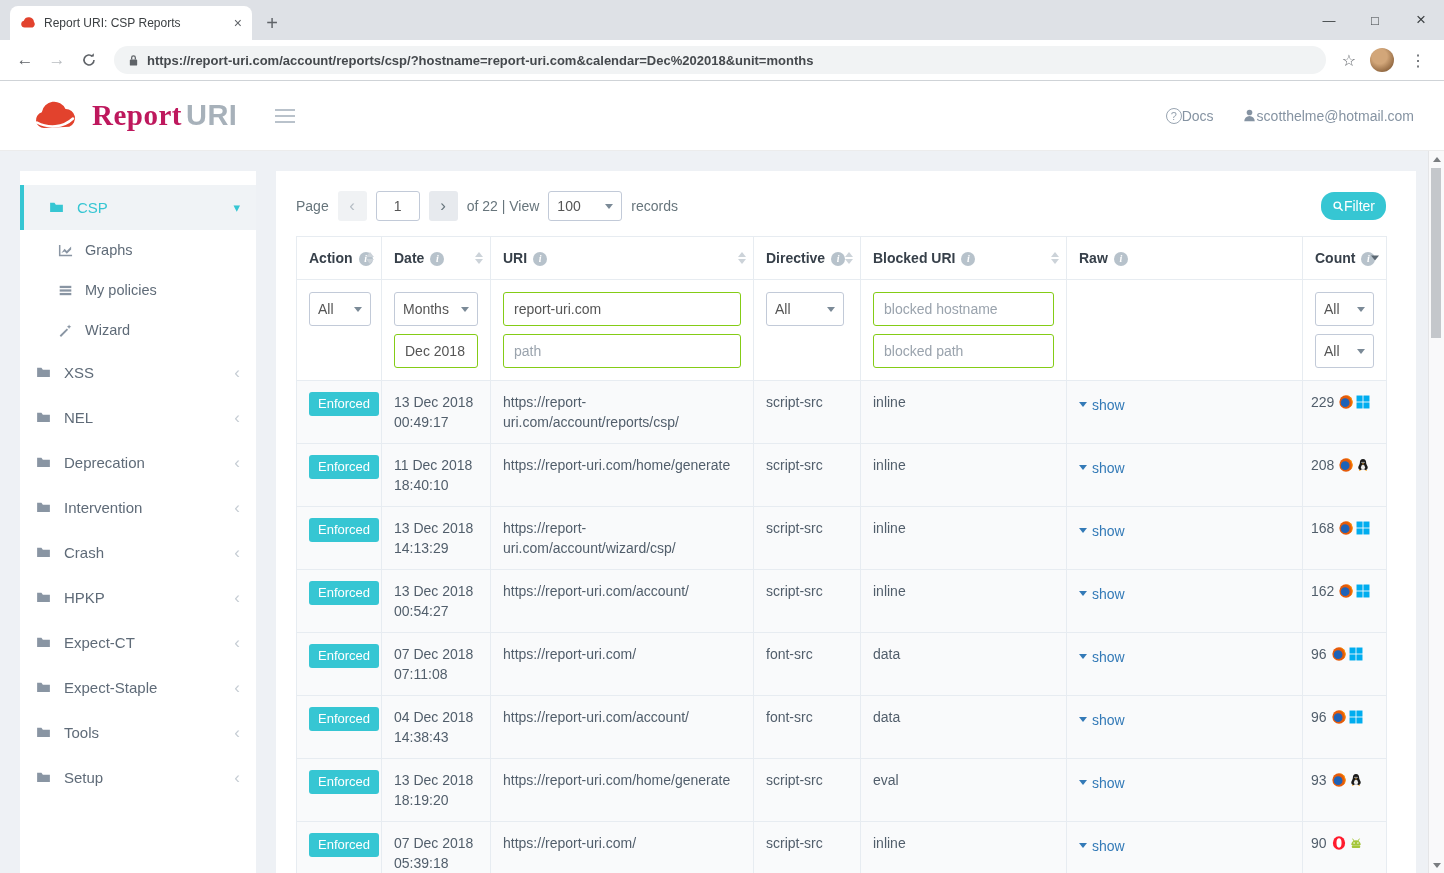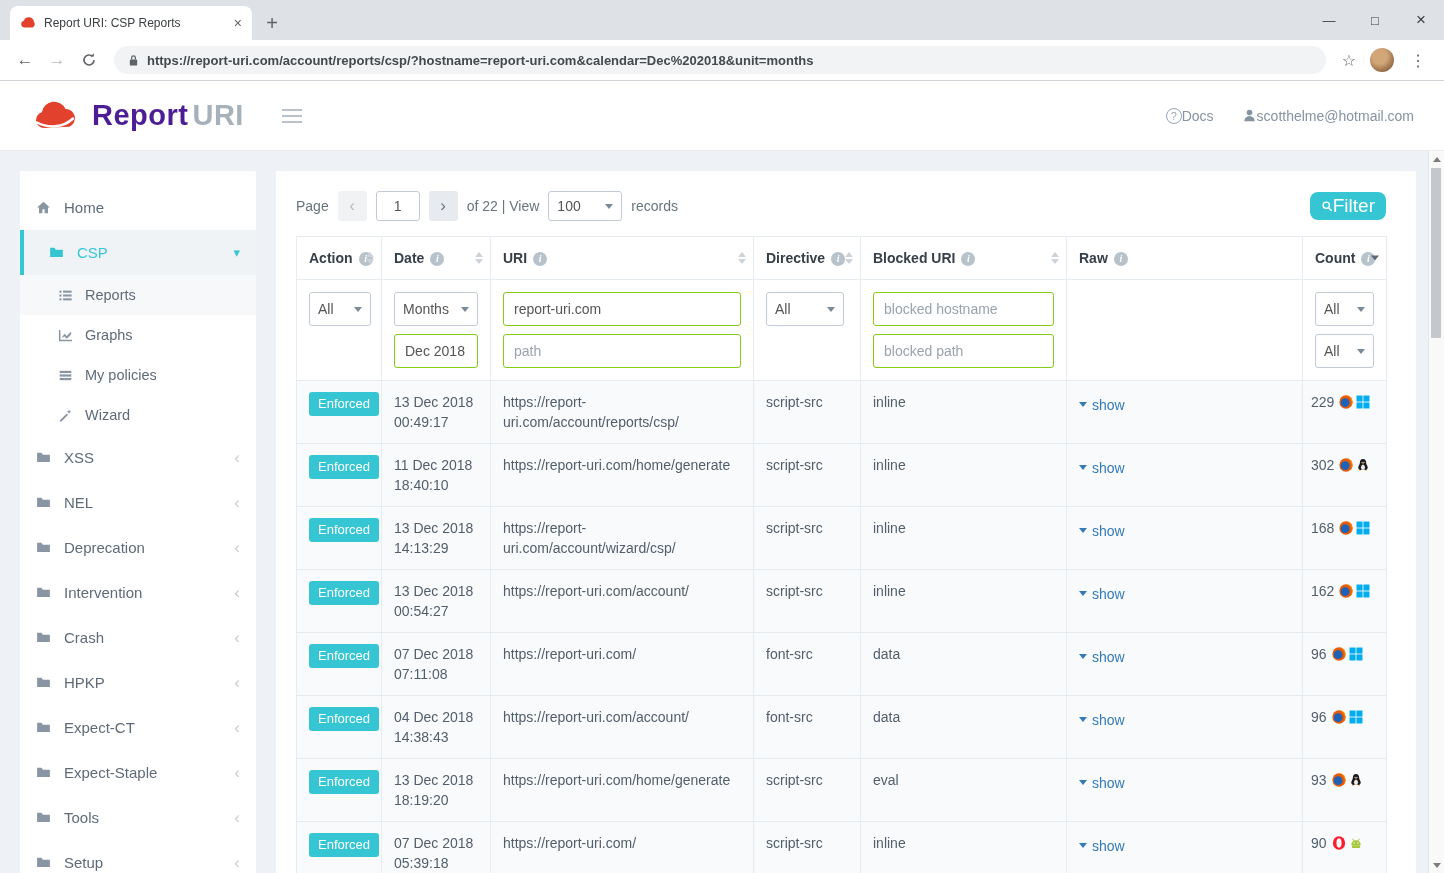--- a/index.html
+++ b/index.html
@@ -29,21 +29,21 @@
   .star-icon { font-size:16px; color:#5f6368; padding:0 6px; }
   .avatar { width:24px; height:24px; border-radius:50%; background:radial-gradient(circle at 40% 35%, #d2a679 0 35%, #9a7048 70%, #6e4e2f); margin:0 6px; }
   .menu-dots { font-size:16px; color:#5f6368; padding:0 8px; }
 
   
   .app { flex:1; display:flex; flex-direction:column; background:#eef1f5; min-height:0; }
   .app-header { height:70px; background:#fff; border-bottom:1px solid #ececec; display:flex; align-items:center; padding:0 30px; flex:none; }
   .logo { display:flex; align-items:center; gap:10px; }
   .logo-cloud svg { width:52px; height:34px; display:block; }
   .logo-word { font-size:29px; letter-spacing:0.5px; }
-  .logo-word .w1 { color:#4c1d95; font-weight:bold; }
+  .logo-word .w1 { color:#be185d; font-weight:bold;font-family:Liberation Serif, serif; }
   .logo-word .w2 { color:#a7b1ba; font-weight:bold; margin-left:4px; }
   .hamburger { margin-left:38px; display:flex; flex-direction:column; gap:4px; cursor:pointer; }
   .hamburger i { width:20px; height:2px; background:#b9c2cb; display:block; }
   .header-right { margin-left:auto; display:flex; align-items:center; gap:28px; font-size:14px; color:#8593a2; }
   .hr-item { display:flex; align-items:center; }
   .q-icon { width:16px; height:16px; border:1px solid #98a4b1; border-radius:50%; font-size:11px; display:inline-flex; align-items:center; justify-content:center; color:#98a4b1; }
   .q-icon::after { content:"?"; }
   .person-icon svg, .side-icon svg { width:15px; height:15px; display:block; }
 
   .app-body { flex:1; position:relative; min-height:0; }
@@ -64,21 +64,21 @@
   
   .main { flex:1; background:#fff; padding:20px; min-width:0; }
   .grid-toolbar { width:1090px; display:flex; align-items:center; gap:9px; font-size:14px; color:#67757c; margin-bottom:15px; }
   .pg-btn { width:29px; height:30px; border-radius:3px; display:flex; align-items:center; justify-content:center; font-size:17px; cursor:pointer; }
   .pg-prev { background:#f0f2f4; color:#b4bcc3; }
   .pg-next { background:#e7eaee; color:#67757c; }
   .pg-input { width:44px; height:30px; border:1px solid #c2cad8; border-radius:3px; text-align:center; font-size:14px; color:#555; font-family:"Liberation Sans", sans-serif; }
   .sel { height:30px; background:#fff; border:1px solid #c2cad8; border-radius:3px; display:inline-flex; align-items:center; justify-content:space-between; gap:8px; padding:0 8px; color:#555; font-size:14px; cursor:pointer; }
   .view-select { width:74px; }
   .caret { width:0; height:0; border-left:4px solid transparent; border-right:4px solid transparent; border-top:5px solid #7b8a97; flex:none; }
-  .filter-btn { margin-left:auto; height:28px; background:#36c6d3; color:#fff; border:none; border-radius:8px; display:inline-flex; align-items:center; padding:0 11px; font-size:19px; cursor:pointer; font-family:"Liberation Sans", sans-serif; }
+  .filter-btn { margin-left:auto; height:28px; background:#36c6d3; color:#fff; border:none; border-radius:13px; display:inline-flex; align-items:center; padding:0 11px; font-size:14px; cursor:pointer; font-family:"Liberation Sans", sans-serif; }
   .filter-btn svg { width:12px; height:12px; }
 
   
   table { width:1090px; border-collapse:collapse; table-layout:fixed; font-size:14px; }
   th, td { border:1px solid #e7ecf1; text-align:left; vertical-align:top; }
   thead th { padding:13px 12px; color:#37404a; font-weight:bold; position:relative; white-space:nowrap; }
   .info { display:inline-block; width:14px; height:14px; border-radius:50%; background:#b7c2cb; color:#fff; font-size:10px; text-align:center; line-height:14px; margin-left:6px; font-family:"Liberation Serif", serif; font-style:italic; font-weight:bold; vertical-align:1px; }
   .info::after { content:"i"; }
   .sort { position:absolute; right:7px; top:50%; transform:translateY(-50%); display:flex; flex-direction:column; gap:2px; }
   .s-up { width:0; height:0; border-left:4px solid transparent; border-right:4px solid transparent; border-bottom:5px solid #ccd3d9; }
@@ -190,51 +190,30 @@
             </span>
           <span>scotthelme@hotmail.com</span>
         </span>
       </div>
     </div>
 
     <div class="app-body">
       <div class="body-inner">
 
         <div class="sidebar">
-          <div class="side-item">
-            <span class="side-icon">
-                <svg viewBox="0 0 16 16">
-                  <path d="M8 1.8L1.2 8h2v6.2h3.6v-4.4h2.4v4.4h3.6V8h2z" fill="currentColor"></path>
-                </svg>
-              </span>
-            <span>Home</span>
-          </div>
           <div class="side-item active-parent">
             <span class="side-icon">
                 <svg viewBox="0 0 16 16">
                   <path d="M1.2 3h4.6l1.5 2h7.5v7.8H1.2z" fill="currentColor"></path>
                 </svg>
               </span>
             <span>CSP</span>
             <span class="side-chev">▾</span>
           </div>
           <div>
-              <div class="side-sub active">
-                <span class="side-icon">
-                  <svg viewBox="0 0 16 16">
-                    <rect x="1.5" y="2.8" width="2.2" height="2.2" fill="currentColor"></rect>
-                    <rect x="5.4" y="2.8" width="9.1" height="2.2" fill="currentColor"></rect>
-                    <rect x="1.5" y="6.9" width="2.2" height="2.2" fill="currentColor"></rect>
-                    <rect x="5.4" y="6.9" width="9.1" height="2.2" fill="currentColor"></rect>
-                    <rect x="1.5" y="11" width="2.2" height="2.2" fill="currentColor"></rect>
-                    <rect x="5.4" y="11" width="9.1" height="2.2" fill="currentColor"></rect>
-                  </svg>
-                </span>
-                <span>Reports</span>
-              </div>
               <div class="side-sub">
                 <span class="side-icon">
                   <svg viewBox="0 0 16 16">
                     <path d="M1 14V2h1.6v10.4H15V14z" fill="currentColor"></path>
                     <path d="M3.6 10.6L7 6.2l2.4 2.4 4.6-5v3.2L9.4 11.4 7 9z" fill="currentColor"></path>
                   </svg>
                 </span>
                 <span>Graphs</span>
               </div>
               <div class="side-sub">
@@ -498,21 +477,21 @@
                     <div>11 Dec 2018</div>
                     <div>18:40:10</div>
                   </td>
     <td class="uri-cell">https://report-uri.com/home/generate</td>
     <td>script-src</td>
     <td>inline</td>
     <td><span class="show-link">
                       <span class="show-caret"></span>
                       <span>show</span>
                     </span></td>
-    <td class="count-cell"><span>302</span><span class="row-icons">
+    <td class="count-cell"><span>208</span><span class="row-icons">
                       <span class="ri">
                         <svg viewBox="0 0 16 16">
                           <circle cx="8" cy="8" r="7.6" fill="#e55b0a"></circle>
                           <circle cx="7" cy="8.8" r="5" fill="#1e62b8"></circle>
                           <path d="M8 .4a7.6 7.6 0 017.6 7.6 7.6 7.6 0 01-3 6A8.4 8.4 0 008 .4z" fill="#ff9500"></path>
                         </svg>
                       </span>
                       <span class="ri">
                         <svg viewBox="0 0 16 16">
                           <path d="M8 1.2c2.4 0 3.6 1.9 3.6 4.3 0 1.5.9 2.7 1.5 4 .6 1.3.4 3-1.1 3.8-1.1.6-1.9.2-2.4-.2-.5.4-2.7.4-3.2 0-.5.4-1.3.8-2.4.2-1.5-.8-1.7-2.5-1.1-3.8.6-1.3 1.5-2.5 1.5-4C4.4 3.1 5.6 1.2 8 1.2z" fill="#1a1a1a"></path>

